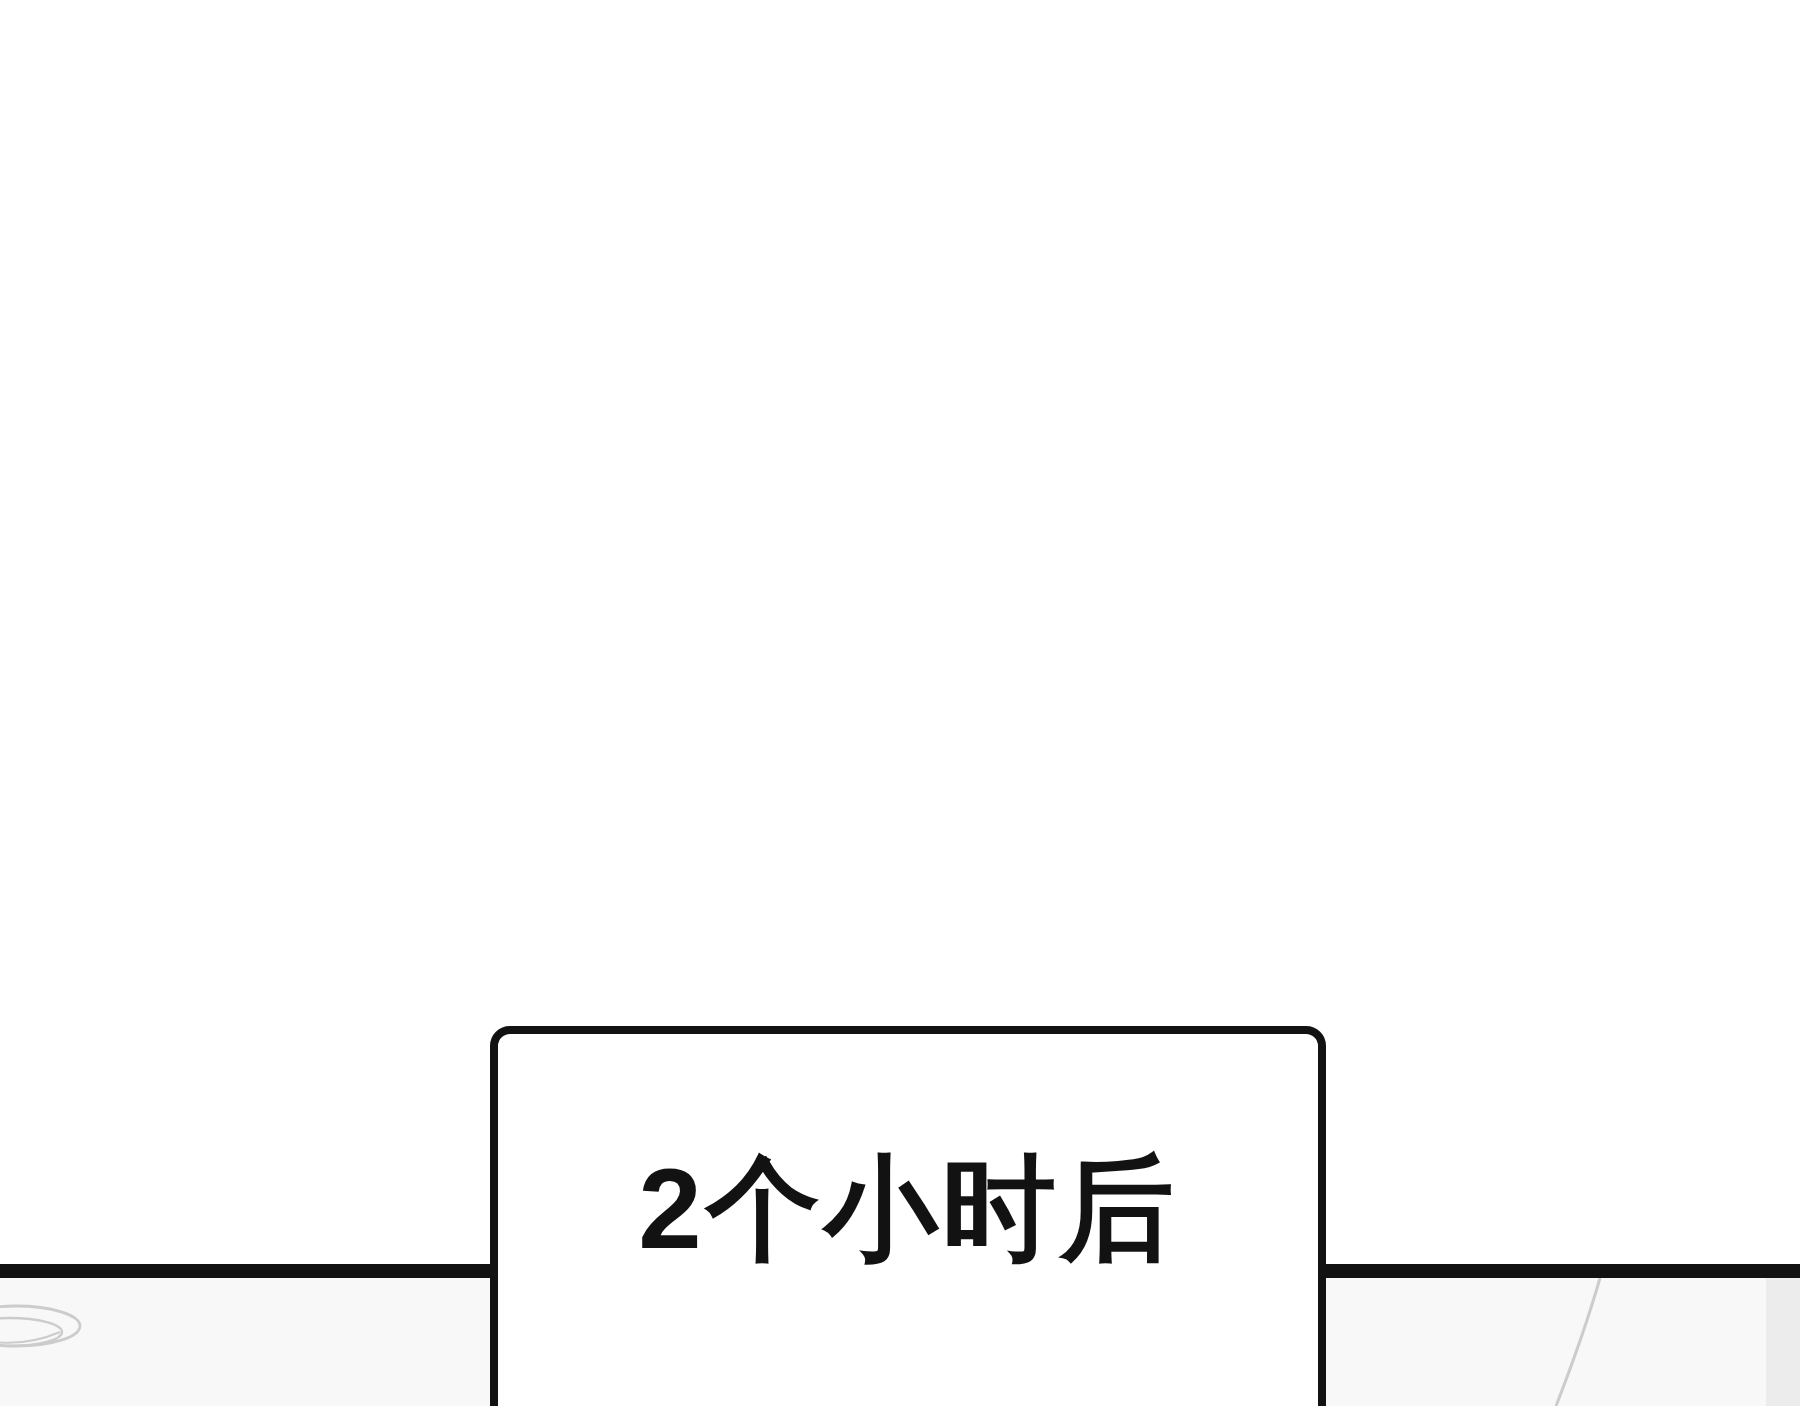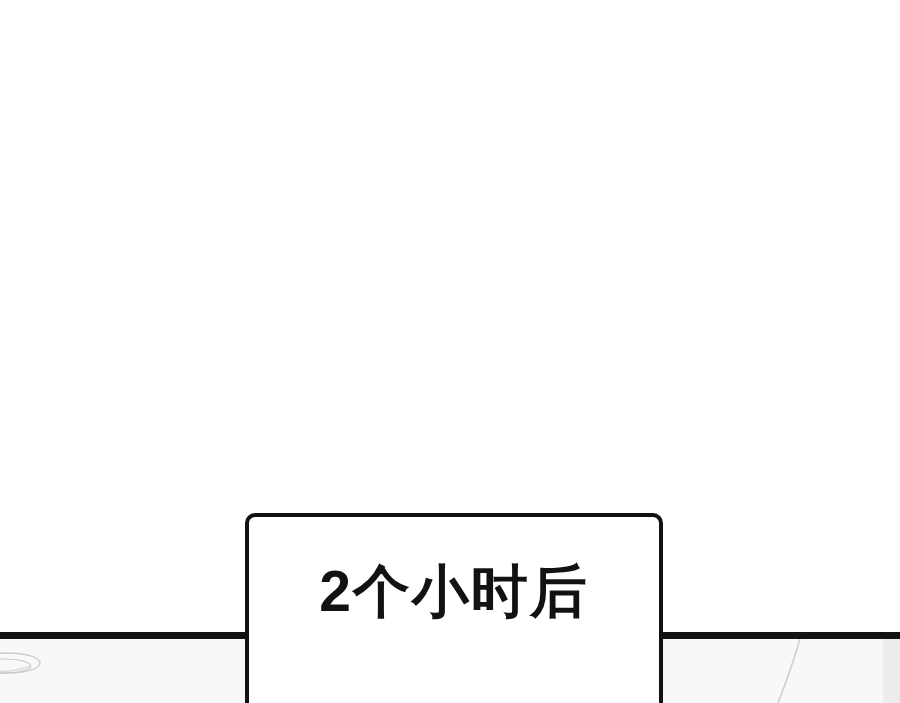--- a/index.html
+++ b/index.html
@@ -66,21 +66,21 @@
     left: 245px;
     top: 513px;
     width: 418px;
     height: 230px;
     background: var(--caption-bg);
     border: 4px solid var(--ink);
     border-radius: 10px;
   }
   .caption-text {
     display: block;
-    margin-top: 46px;
+    margin-top: 60px;
     width: 100%;
     text-align: center;
     font-size: 57px;
     font-weight: 700;
     letter-spacing: 2px;
     line-height: 1;
     color: var(--ink);
     white-space: nowrap;
   }
 </style>

